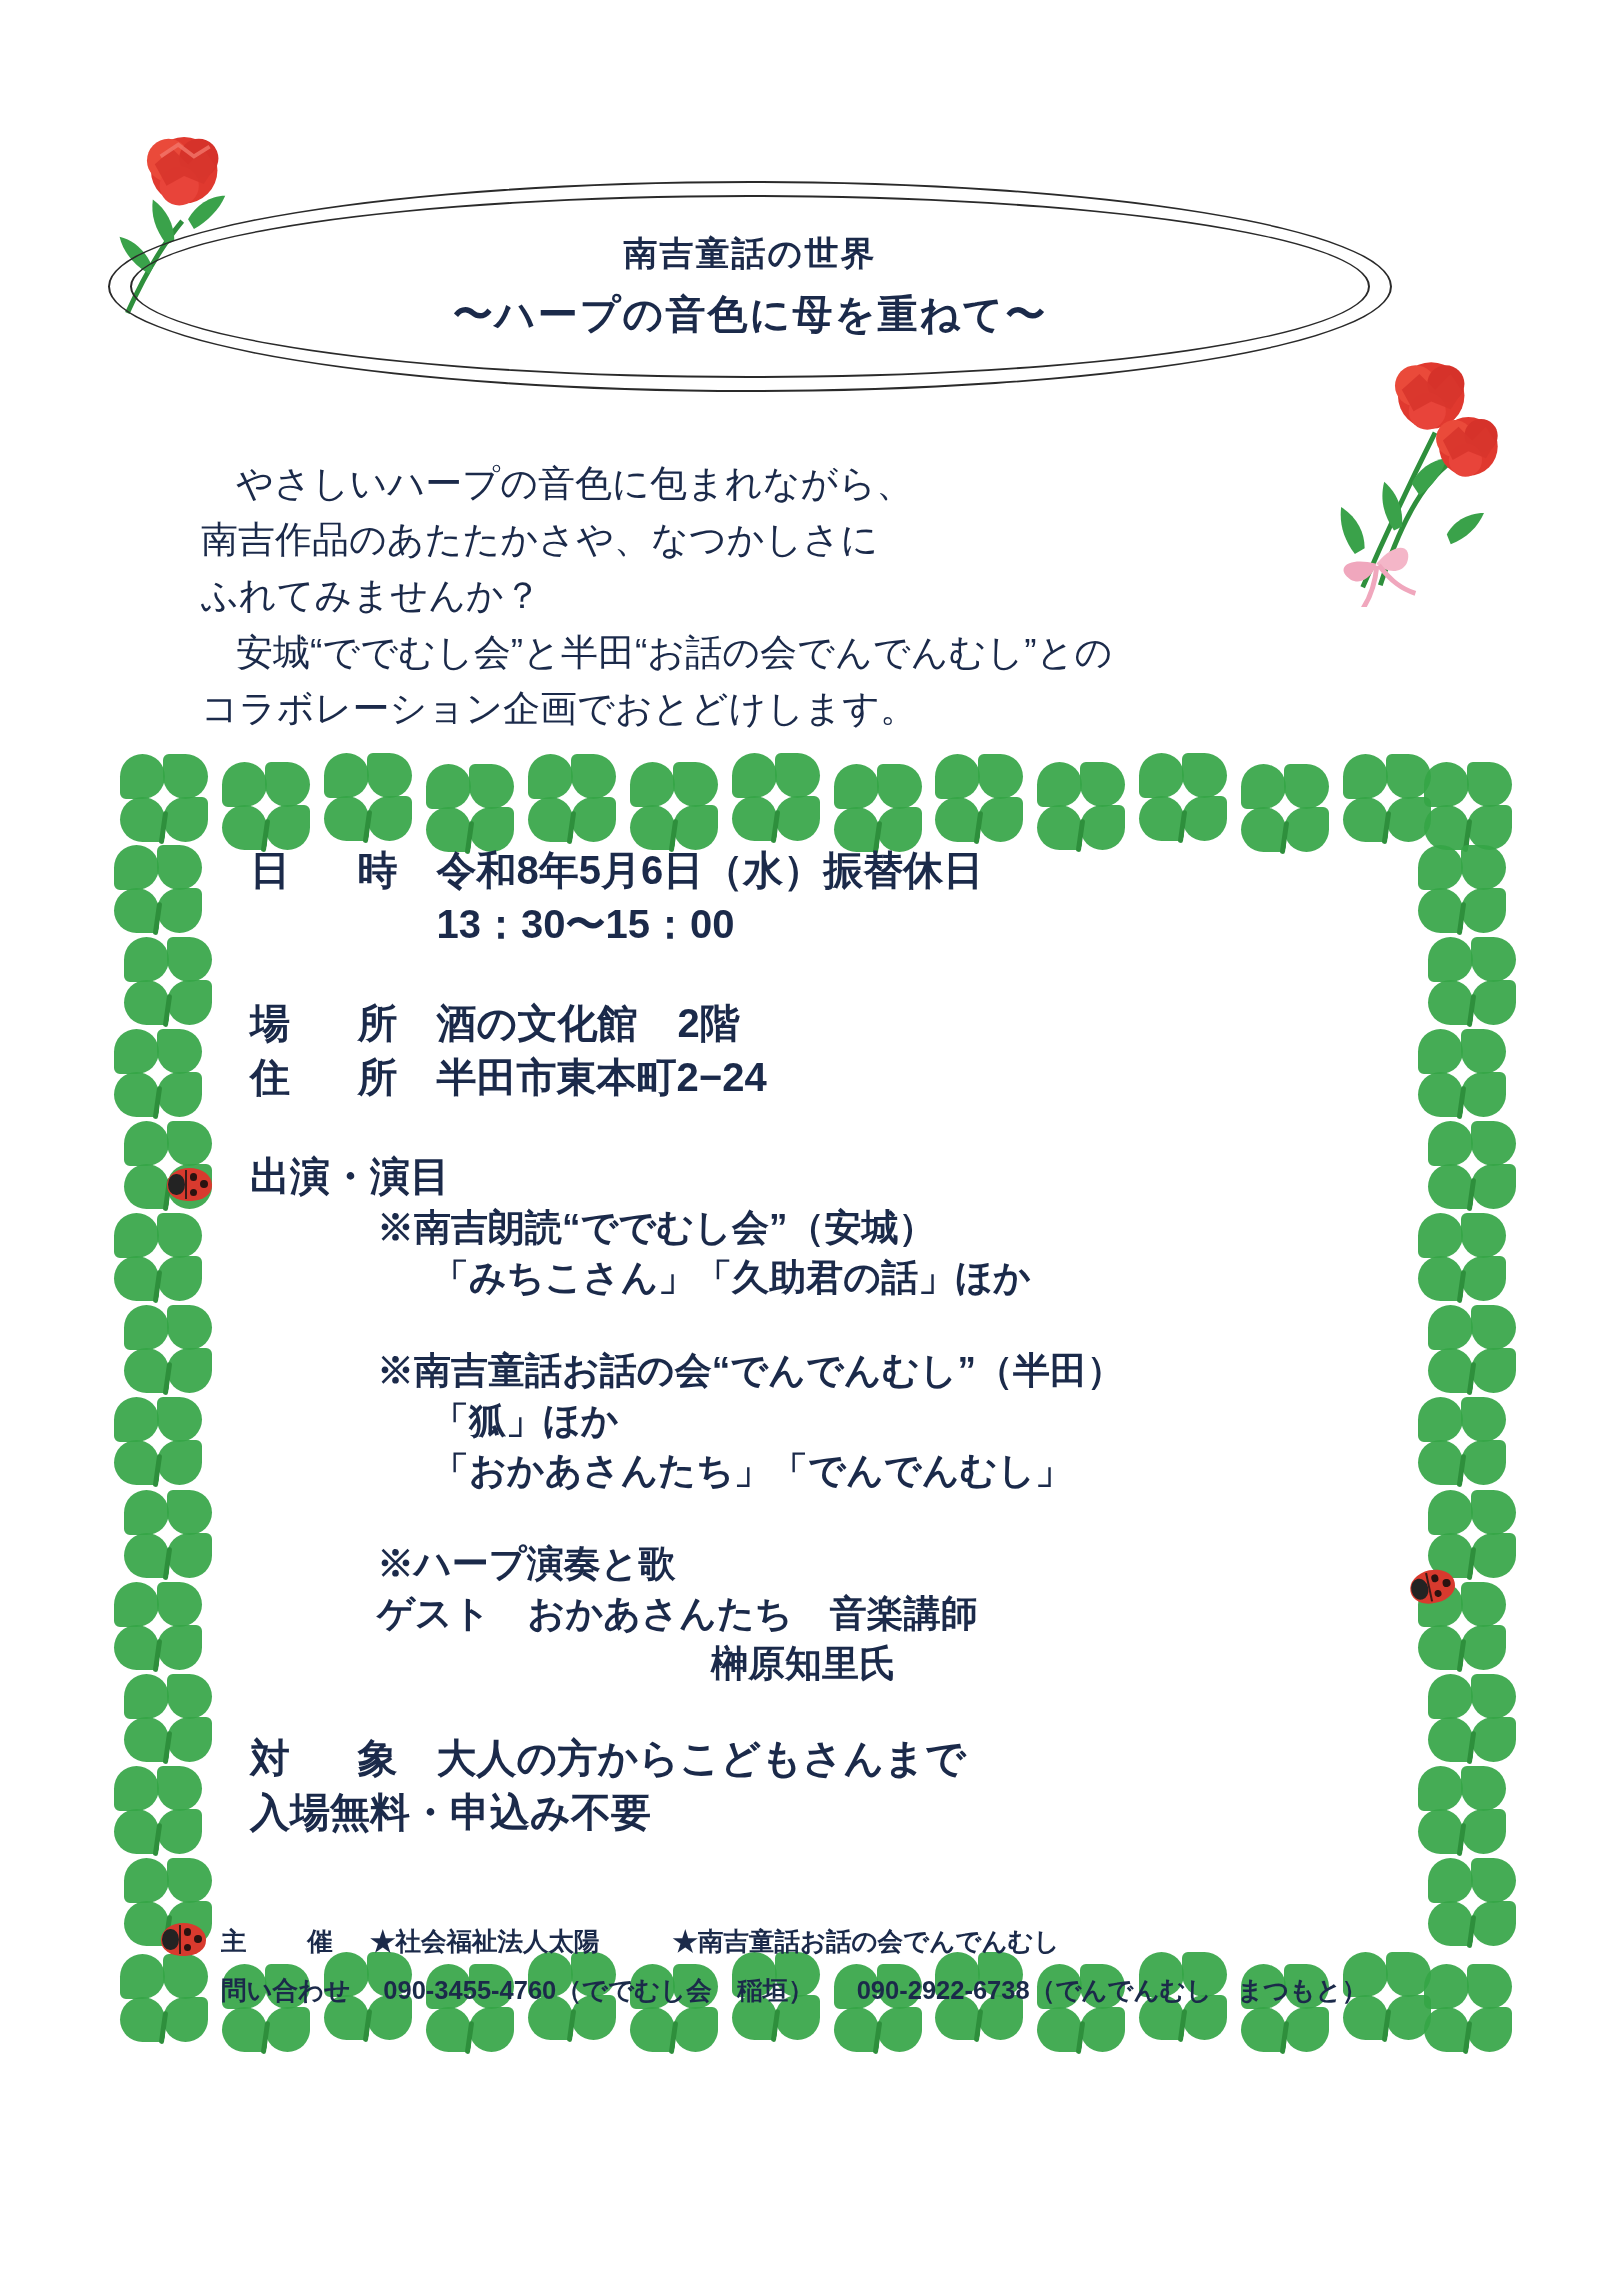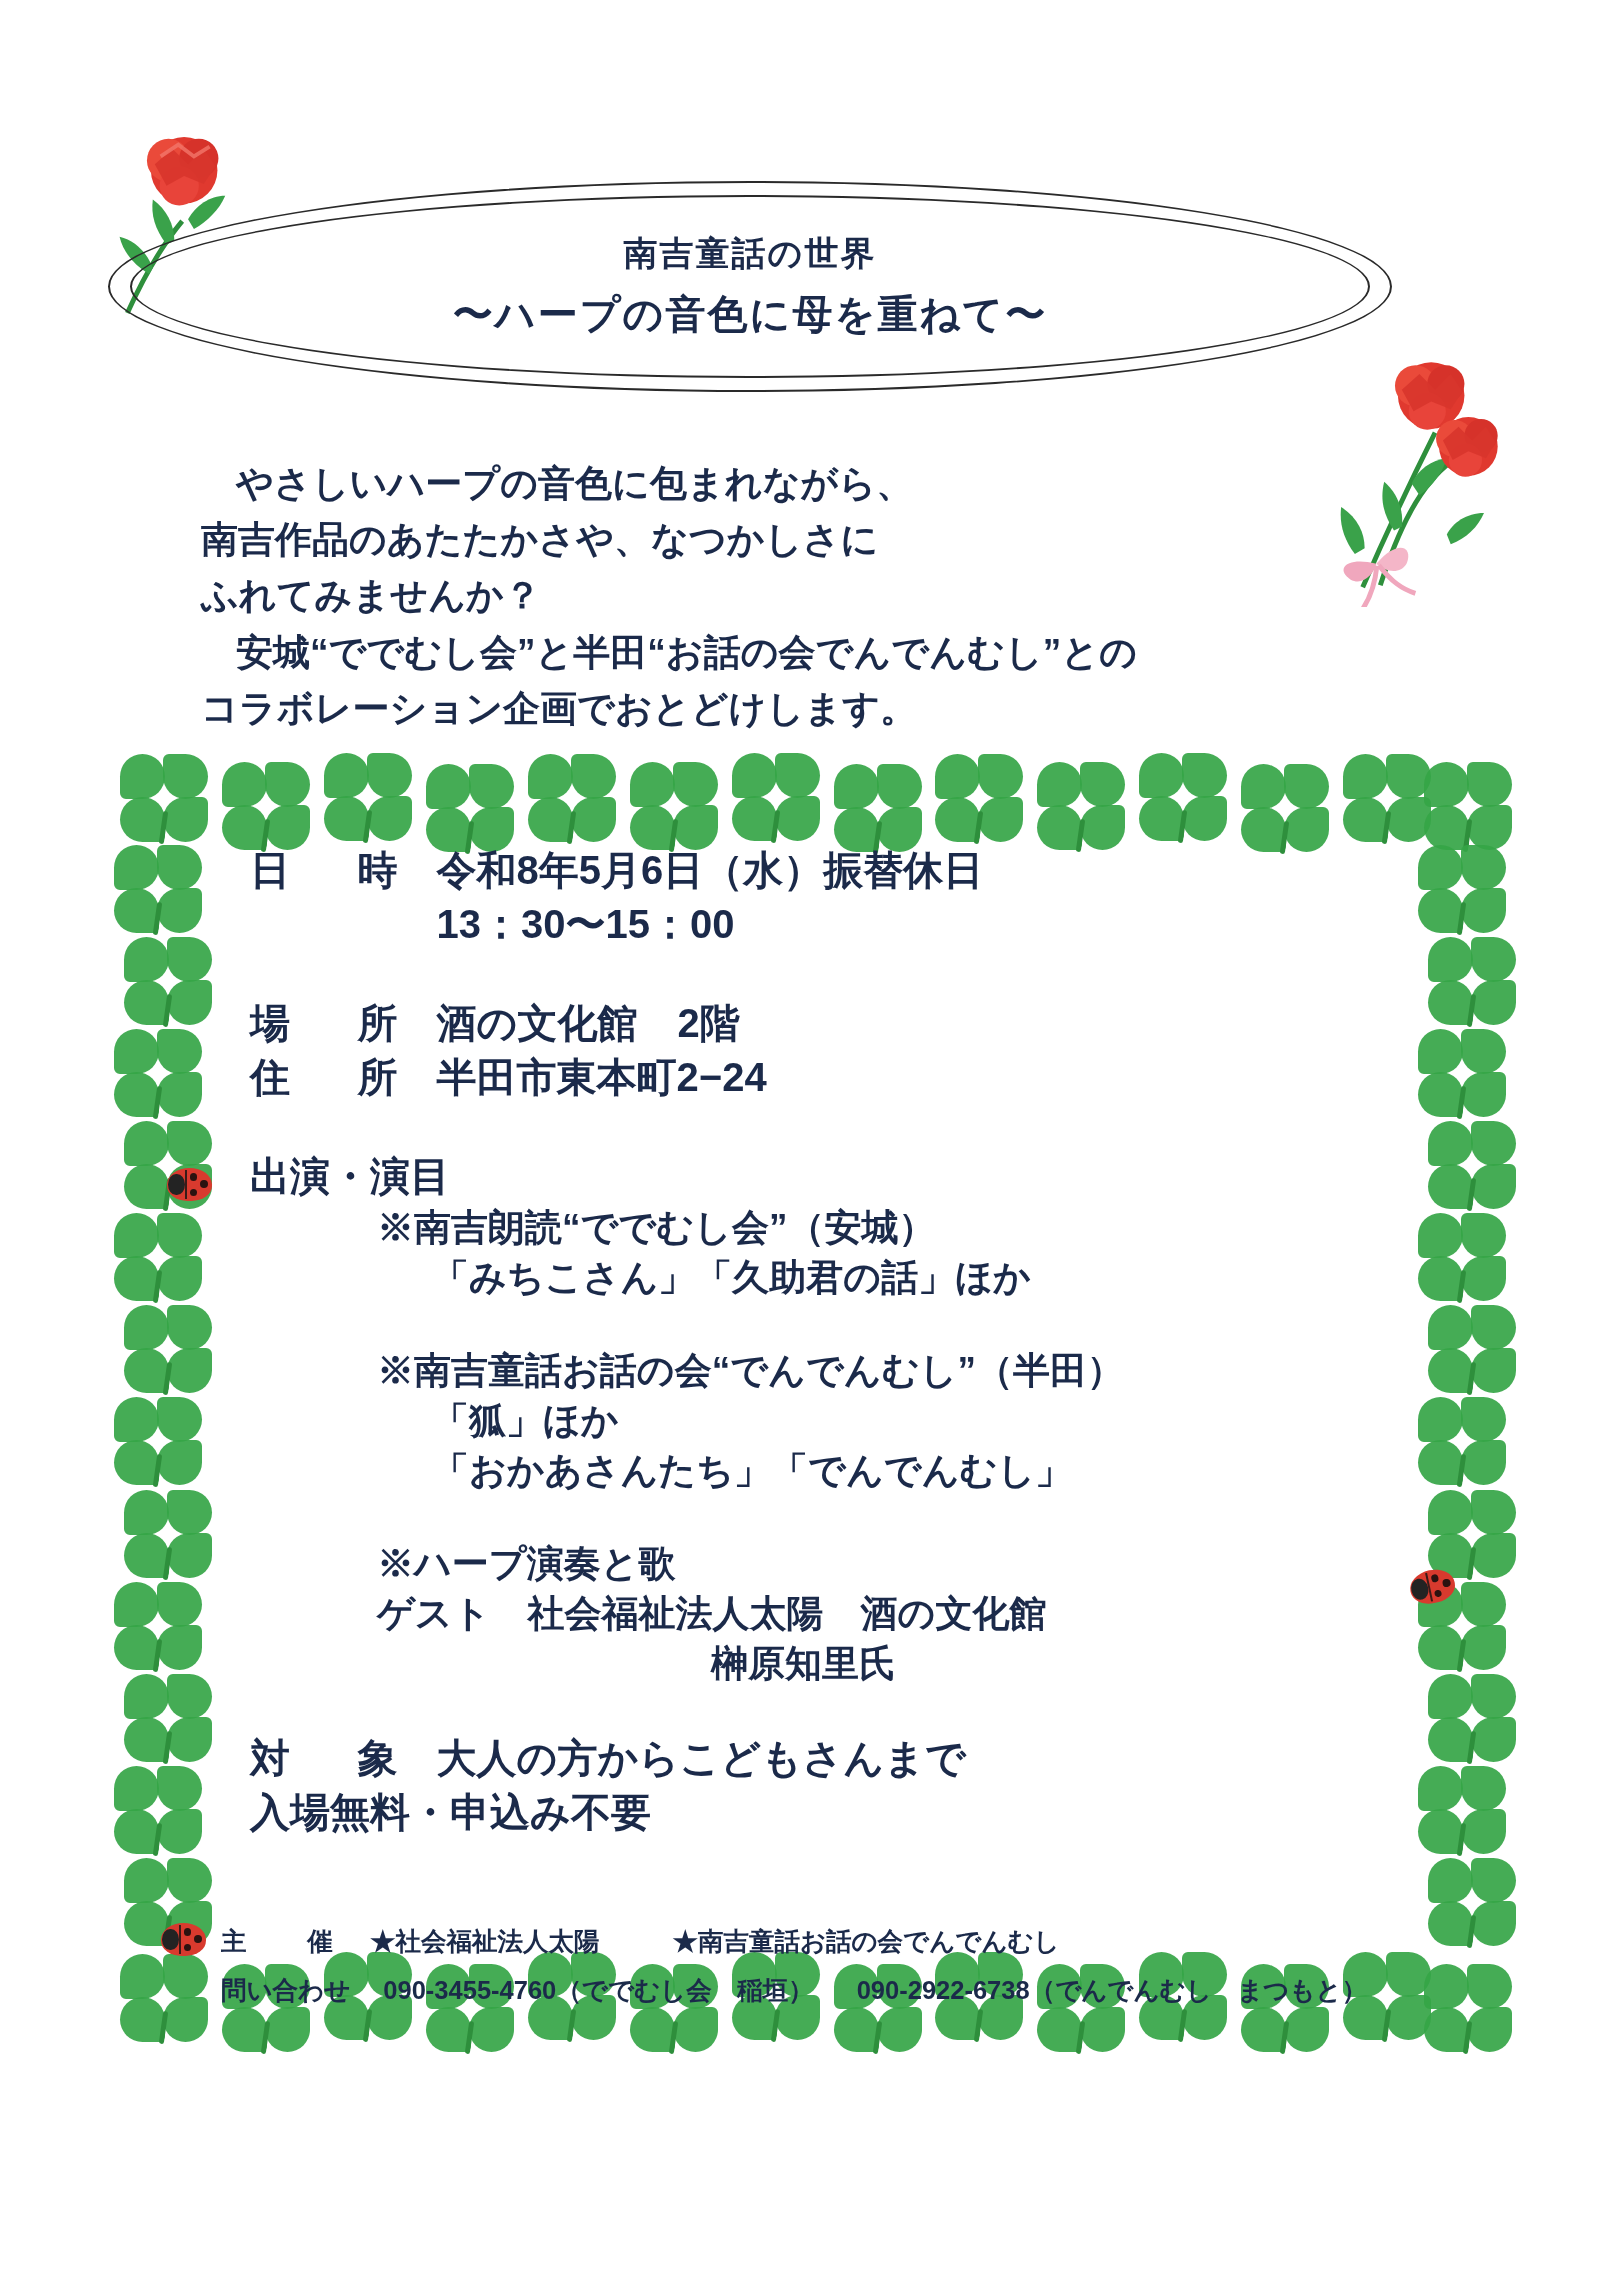--- a/index.html
+++ b/index.html
@@ -68,21 +68,21 @@
   }
 
   
   .intro {
     position: absolute;
     left: 201px;
     top: 456px;
     width: 1196px;
     font-size: 37px;
     line-height: 1.52;
-    font-weight: bold;
+    font-weight: normal;
     color: #1b2a4a;
   }
   .intro .ind {
     padding-left: 35px;
   }
 
   
   .frame {
     position: absolute;
     left: 118px;
@@ -715,21 +715,21 @@
 
       <div class="spacer-md"></div>
 
       <div class="ind1 small-item">※南吉童話お話の会“でんでんむし”（半田）</div>
       <div class="ind2 small-item">「狐」ほか</div>
       <div class="ind2 small-item">「おかあさんたち」「でんでんむし」</div>
 
       <div class="spacer-md"></div>
 
       <div class="ind1 small-item">※ハープ演奏と歌</div>
-      <div class="ind1 small-item">ゲスト　社会福祉法人太陽　酒の文化館</div>
+      <div class="ind1 small-item">ゲスト　おかあさんたち　音楽講師</div>
       <div class="ind3 small-item">榊原知里氏</div>
     </div>
 
     <div class="spacer-md"></div>
 
     <div>
       <div class="row">
         <div class="lbl">対　象</div>
         <div class="val">大人の方からこどもさんまで</div>
       </div>

